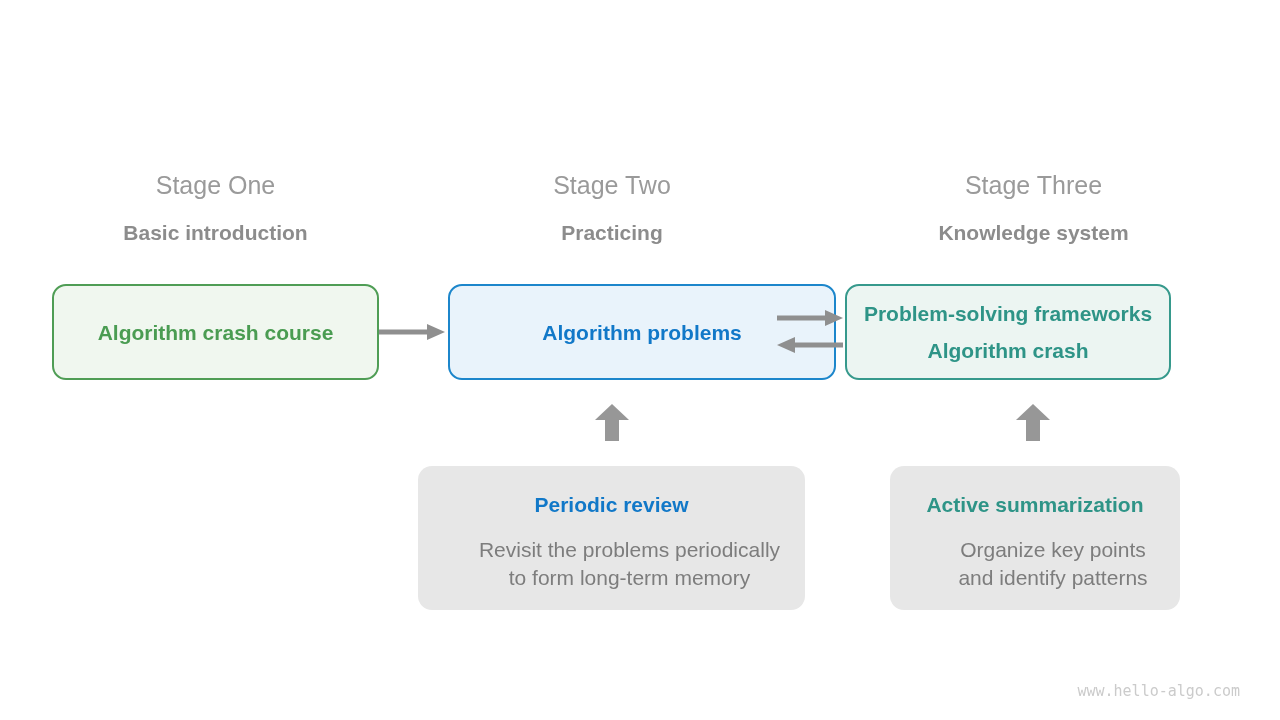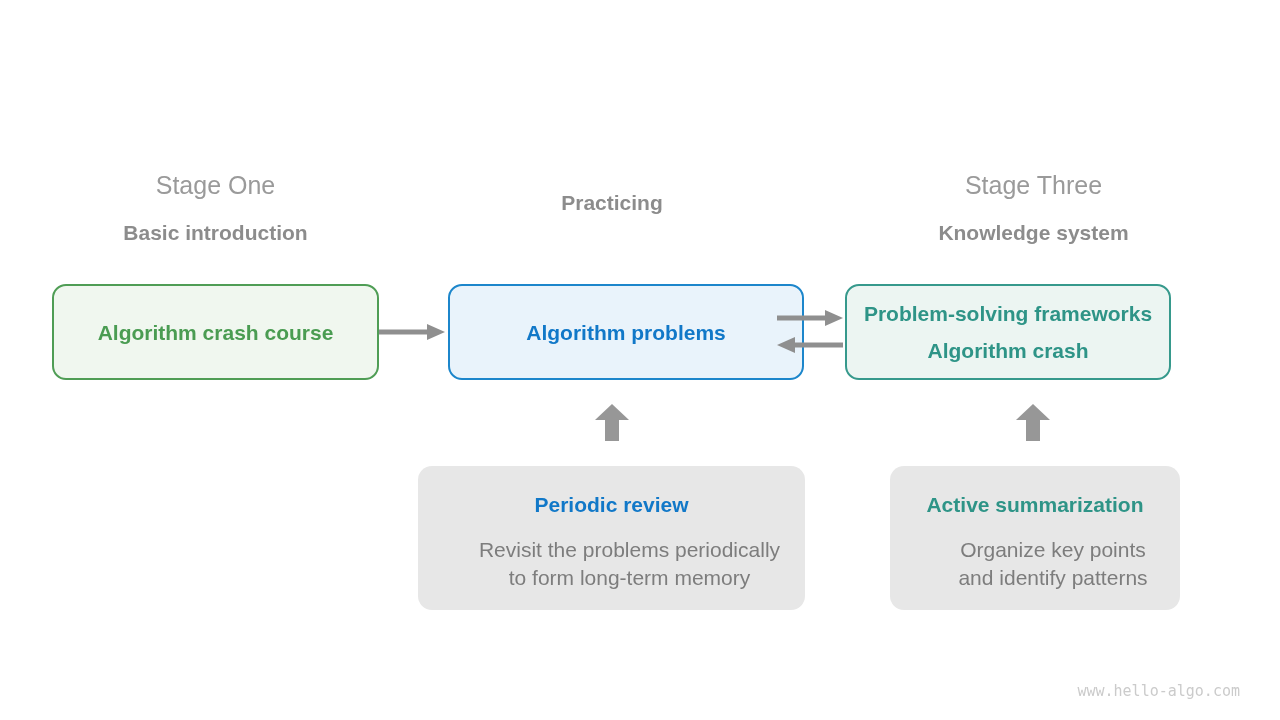--- a/index.html
+++ b/index.html
@@ -45,21 +45,21 @@
     display: flex;
     flex-direction: column;
     align-items: center;
     justify-content: center;
     font-size: 21px;
     font-weight: 700;
     line-height: 37px;
     text-align: center;
   }
   .box-green { left: 52px;  width: 327px; background: #f0f7ef; border-color: #4f9d55; color: #4a9c52; }
-  .box-blue  { left: 448px; width: 356px; background: #e9f3fb; border-color: #1c86cb; color: #1178c8; }
+  .box-blue  { left: 448px; width: 388px; background: #e9f3fb; border-color: #1c86cb; color: #1178c8; }
   .box-teal  { left: 845px; width: 326px; background: #ecf5f2; border-color: #36998c; color: #2e9487; }
 
   
   .arrow-svg { position: absolute; }
   .arrow-stroke { stroke: #8f8f8f; stroke-width: 5; }
   .arrow-fill { fill: #8f8f8f; }
   .up-arrow-fill { fill: #979797; }
 
   
   .callout {
@@ -103,20 +103,21 @@
 </head>
 <body>
 
 <div class="canvas">
 
   <div class="stage-header col1">
     <div class="stage-title">Stage One</div>
     <div class="stage-subtitle">Basic introduction</div>
   </div>
   <div class="stage-header col2">
+    <div class="stage-title">Stage Two</div>
     <div class="stage-subtitle">Practicing</div>
   </div>
   <div class="stage-header col3">
     <div class="stage-title">Stage Three</div>
     <div class="stage-subtitle">Knowledge system</div>
   </div>
 
   <div class="stage-box box-green">
     <span>Algorithm crash course</span>
   </div>

